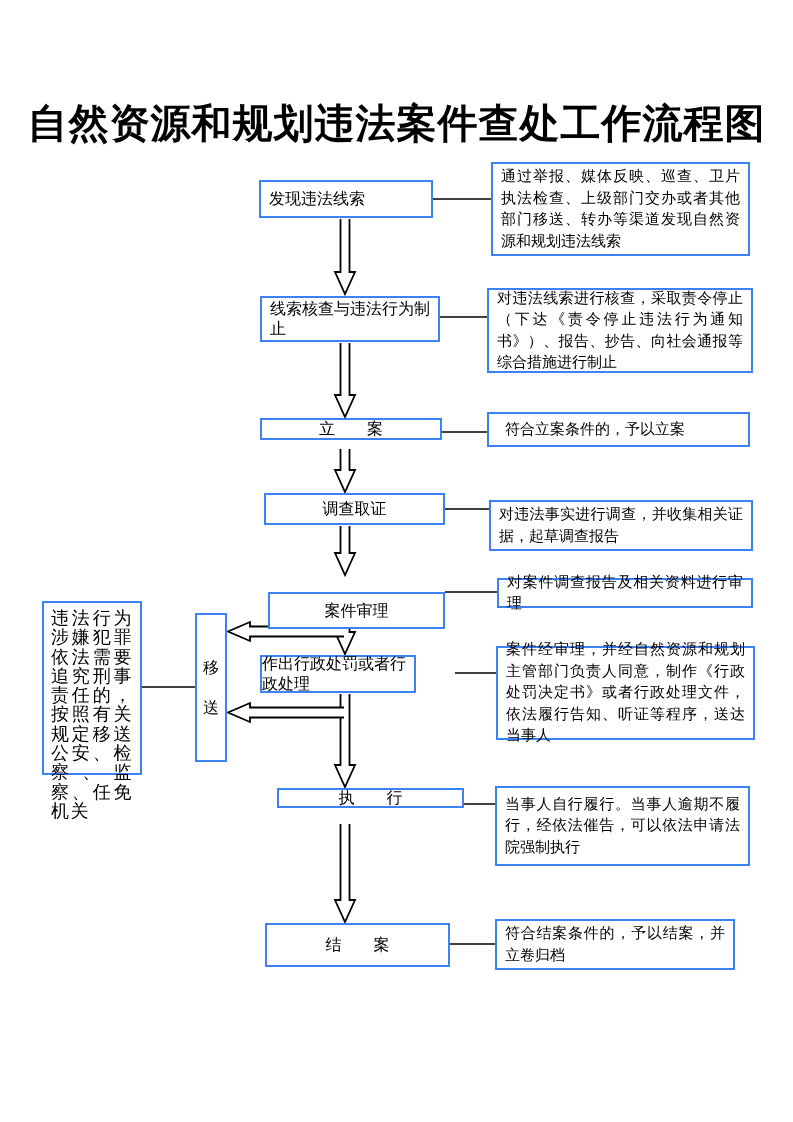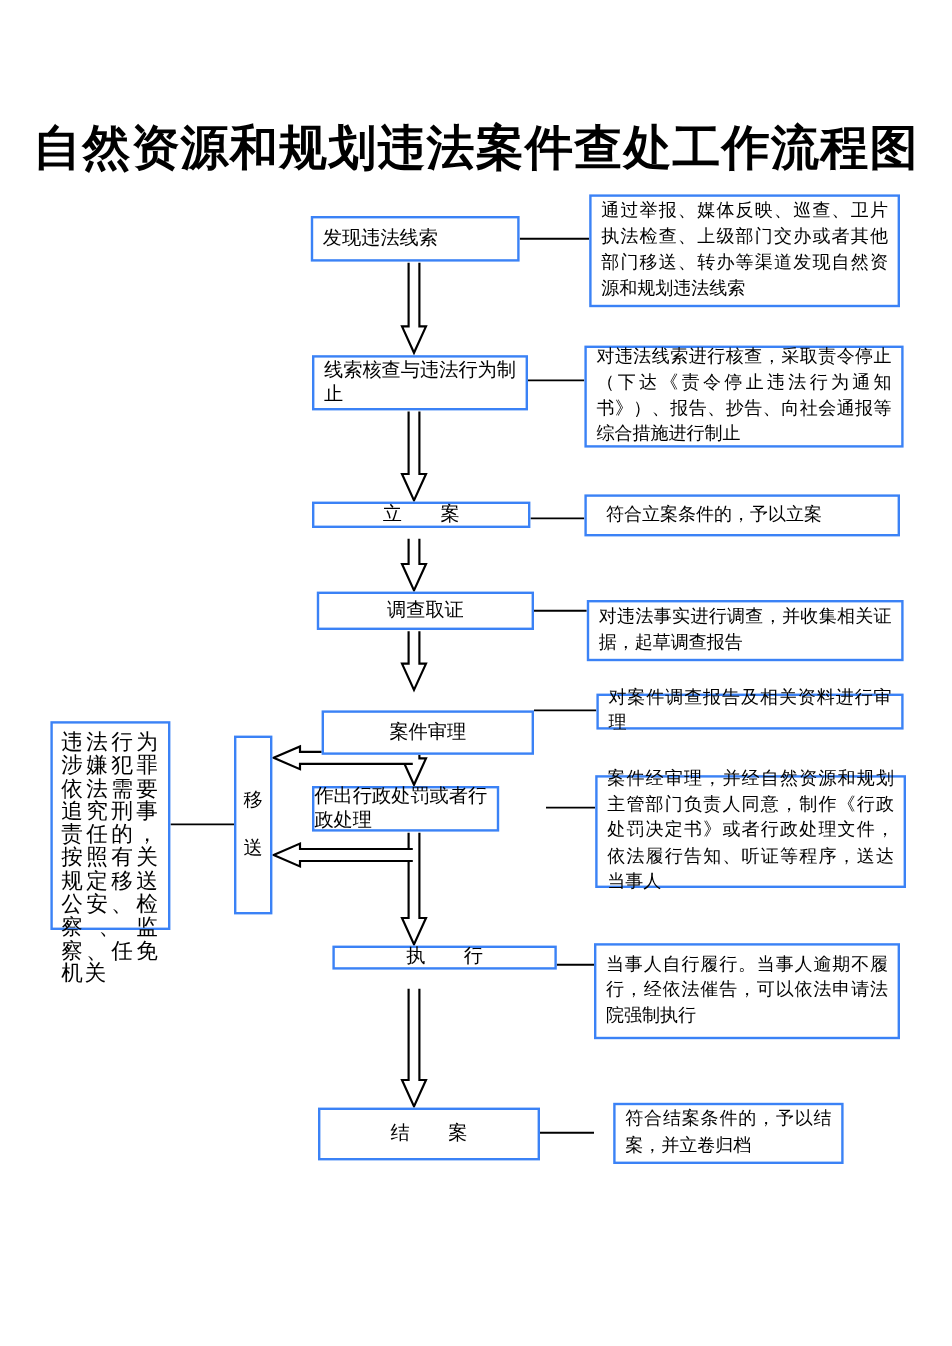--- a/index.html
+++ b/index.html
@@ -125,21 +125,21 @@
   </div>
   <div class="box note" style="left:497px;top:578px;width:256px;height:30px;">
     <span>对案件调查报告及相关资料进行审理</span>
   </div>
   <div class="box note" style="left:496px;top:646px;width:259px;height:94px;">
     <span>案件经审理，并经自然资源和规划主管部门负责人同意，制作《行政处罚决定书》或者行政处理文件，依法履行告知、听证等程序，送达当事人</span>
   </div>
   <div class="box note" style="left:495px;top:786px;width:255px;height:80px;">
     <span>当事人自行履行。当事人逾期不履行，经依法催告，可以依法申请法院强制执行</span>
   </div>
-  <div class="box note" style="left:511px;top:919px;width:192px;height:51px;">
+  <div class="box note" style="left:495px;top:919px;width:240px;height:51px;">
     <span>符合结案条件的，予以结案，并立卷归档</span>
   </div>
 
   <div class="box vert-label" style="left:195px;top:613px;width:32px;height:149px;">
     <span>移送</span>
   </div>
 
   <div class="box" id="sidebox" style="left:42px;top:601px;width:100px;height:174px;">
     <span>违法行为涉嫌犯罪依法需要追究刑事责任的，按照有关规定移送公安、检察、监察、任免机关</span>
   </div>

